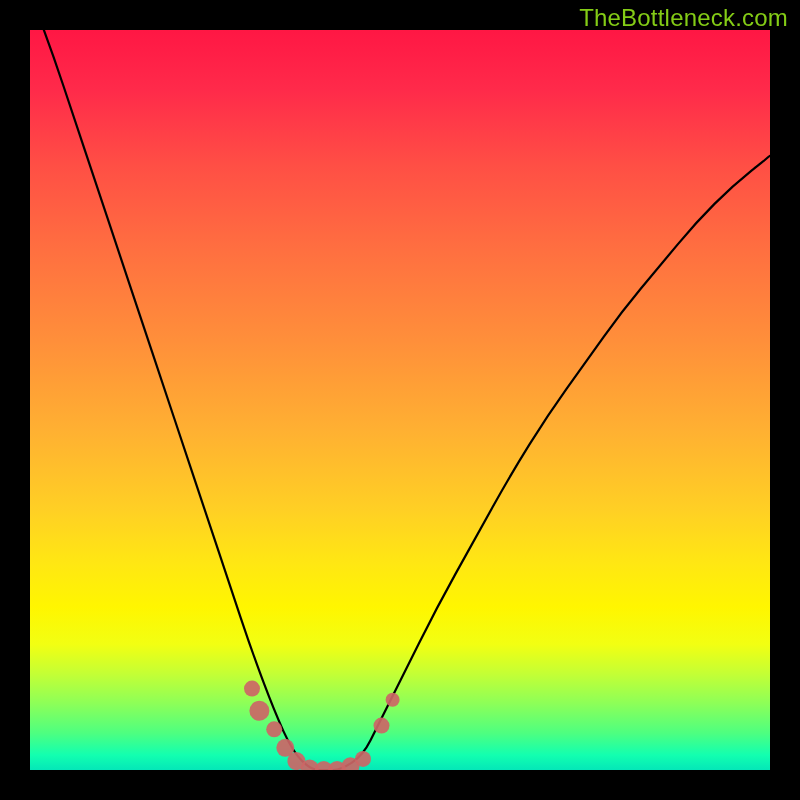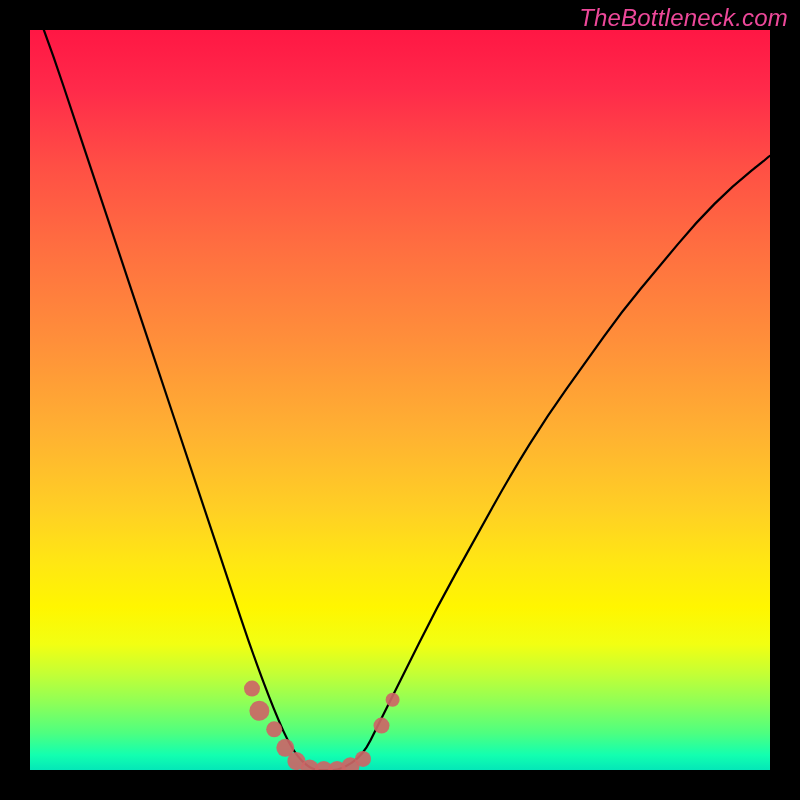--- a/index.html
+++ b/index.html
@@ -40,25 +40,24 @@
       #8dff58 91%,
       #4eff80 95%,
       #12ffb0 98%,
       #04e7b8 100%
     );
   }
   .watermark {
     position: absolute;
     top: 4px;
     right: 12px;
-    color: #ec4899;
+    color: #84cc16;
     font-size: 24px;
     font-weight: 500;
     letter-spacing: 0.2px;
-    font-style: italic;
   }
   svg.curve {
     position: absolute;
     left: 0; top: 0;
     width: 740px; height: 740px;
   }
 </style>
 </head>
 <body>
 

